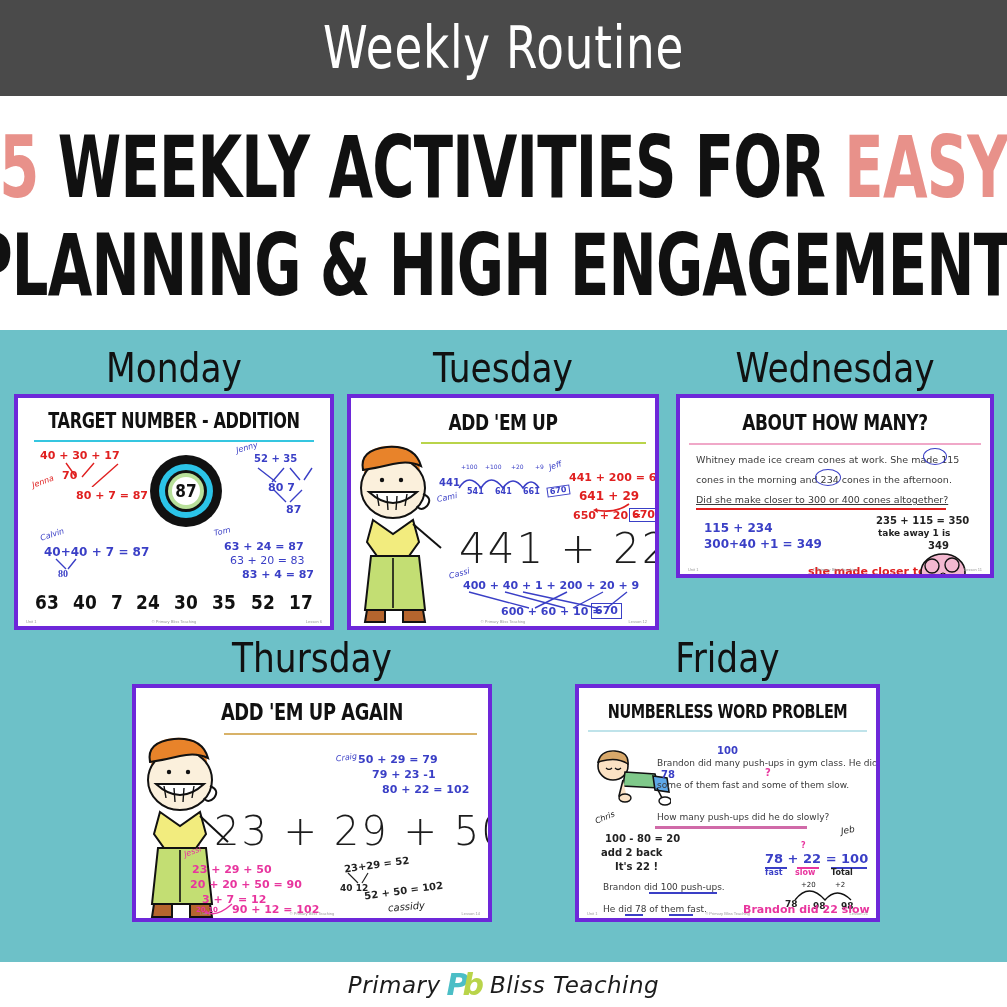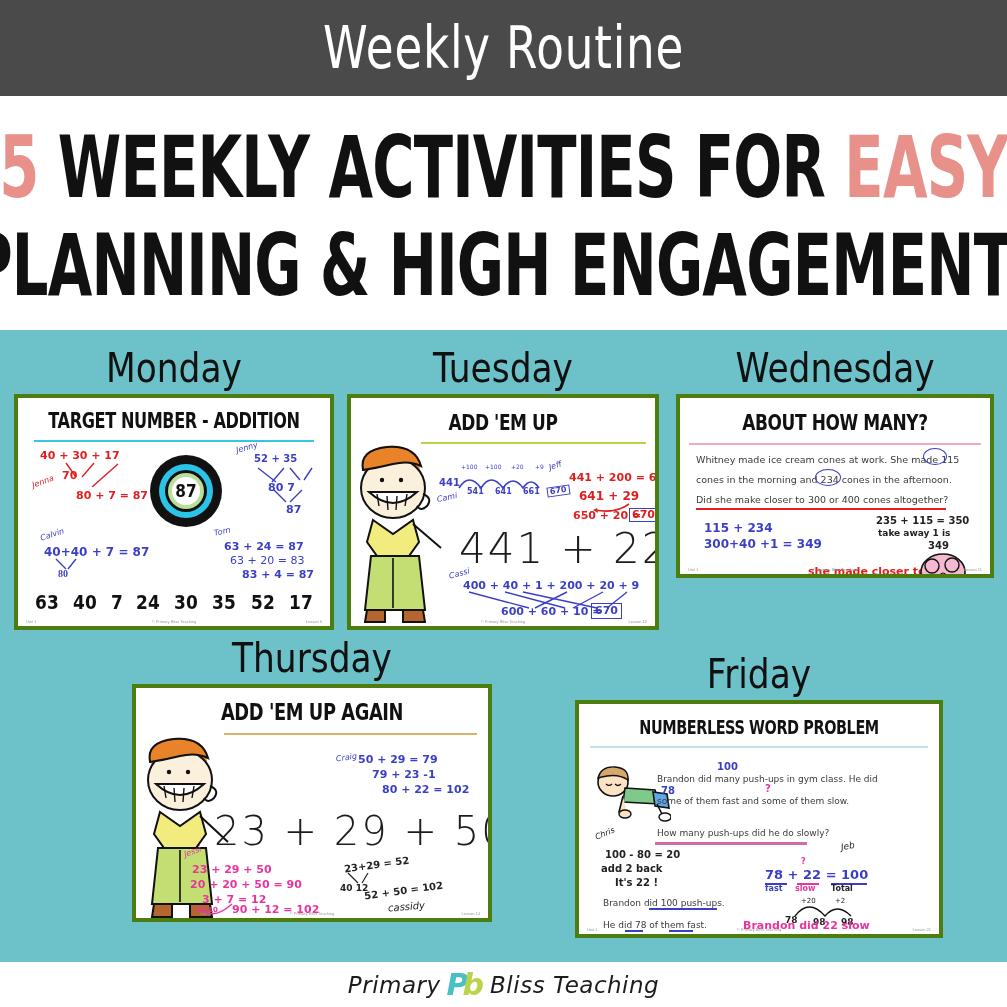--- a/index.html
+++ b/index.html
@@ -51,21 +51,21 @@
 
   .day-title {
     font-family: "DejaVu Sans", sans-serif;
     font-size: 40px; color: #111111; font-weight: 400;
     text-align: center; letter-spacing: 0px;
     transform: scaleX(0.86); line-height: 1.0;
   }
 
   .card-wrap { position: absolute; }
   .card {
-    background: #ffffff; border: 4px solid #4d7c0f;
+    background: #ffffff; border: 4px solid #6d28d9;
     position: relative; overflow: hidden;
   }
   .card-title {
     font-family: "DejaVu Sans", sans-serif;
     font-weight: 700; color: #111111;
     text-align: center;
     transform: scaleX(0.85) scaleY(1.1);
     white-space: nowrap;
     letter-spacing: -0.5px;
   }
@@ -269,21 +269,21 @@
   <div class="card-wrap" style="left:676px; top:18px; width:318px;">
     <div class="day-title">Wednesday</div>
     <div class="card" style="margin-top:6px; height:184px;">
       <div class="card-title" style="font-size:20px; margin-top:12px;">ABOUT HOW MANY?</div>
       <div class="rule" style="background:#F0A8C8; margin-top:9px; width:94%;"></div>
 
       <div class="print" style="left:16px; top:56px; font-size:9.5px;">Whitney made ice cream cones at work. She made 115</div>
       <div style="position:absolute; left:243px; top:50px; width:24px; height:17px; border:1.5px solid #3A3FC6; border-radius:50%;"></div>
       <div class="print" style="left:16px; top:76px; font-size:9.5px;">cones in the morning and 234 cones in the afternoon.</div>
       <div style="position:absolute; left:135px; top:71px; width:26px; height:17px; border:1.5px solid #3A3FC6; border-radius:50%;"></div>
-      <div class="print" style="left:16px; top:96px; font-size:9.5px;">Did she make closer to 300 or 400 cones altogether?</div>
+      <div class="print" style="left:16px; top:96px; font-size:9.5px;text-decoration:underline;">Did she make closer to 300 or 400 cones altogether?</div>
       <div style="position:absolute; left:16px; top:110px; width:250px; height:2px; background:#E02020;"></div>
 
       <div class="hw hw-blue" style="left:24px; top:124px; font-size:12px; font-weight:600;">115 + 234</div>
       <div class="hw hw-blue" style="left:24px; top:140px; font-size:12px; font-weight:600;">300+40 +1 = 349</div>
 
       <div class="hw hw-black" style="left:196px; top:118px; font-size:10px; font-weight:600;">235 + 115 = 350</div>
       <div class="hw hw-black" style="left:198px; top:131px; font-size:9px; font-weight:600;">take away 1 is</div>
       <div class="hw hw-black" style="left:248px; top:143px; font-size:10px; font-weight:600;">349</div>
 
       <div class="hw hw-red" style="left:128px; top:168px; font-size:11px; font-weight:600;">she made  closer to</div>
@@ -370,21 +370,21 @@
       <div class="hw hw-black" style="left:204px; top:196px; font-size:9px; font-weight:600;">40      12</div>
       <div class="hw hw-black" style="left:228px; top:198px; font-size:10px; font-weight:600; transform:rotate(-8deg);">52 + 50 = 102</div>
       <div class="hw hw-black hw-name" style="left:252px; top:214px; font-size:10px; transform:rotate(-5deg);">cassidy</div>
 
       <div class="tiny-foot" style="left:64px;">Unit 1</div>
       <div class="tiny-foot" style="left:50%; transform:translateX(-50%);">© Primary Bliss Teaching</div>
       <div class="tiny-foot" style="right:8px;">Lesson 14</div>
     </div>
   </div>
 
-  <div class="card-wrap" style="left:575px; top:308px; width:368px;margin-top:16px;">
+  <div class="card-wrap" style="left:575px; top:308px; width:305px;">
     <div class="day-title">Friday</div>
     <div class="card" style="margin-top:6px; height:238px;">
       <div class="card-title" style="font-size:17px; margin-top:13px;">NUMBERLESS WORD PROBLEM</div>
       <div class="rule" style="background:#BFE3EA; margin-top:9px; width:94%;"></div>
 
       <svg class="kid" style="left:14px; top:60px;" width="78" height="60" viewBox="0 0 78 60">
         <ellipse cx="20" cy="18" rx="15" ry="14" fill="#FBE2C4" stroke="#111" stroke-width="1.6"></ellipse>
         <path d="M5 14 Q8 2 22 3 Q36 4 35 16 Q26 10 14 12 Q8 13 5 14Z" fill="#D8A86A" stroke="#111" stroke-width="1.4"></path>
         <path d="M13 20 q3 3 6 0" stroke="#111" stroke-width="1.2" fill="none"></path>
         <path d="M22 20 q3 3 6 0" stroke="#111" stroke-width="1.2" fill="none"></path>

